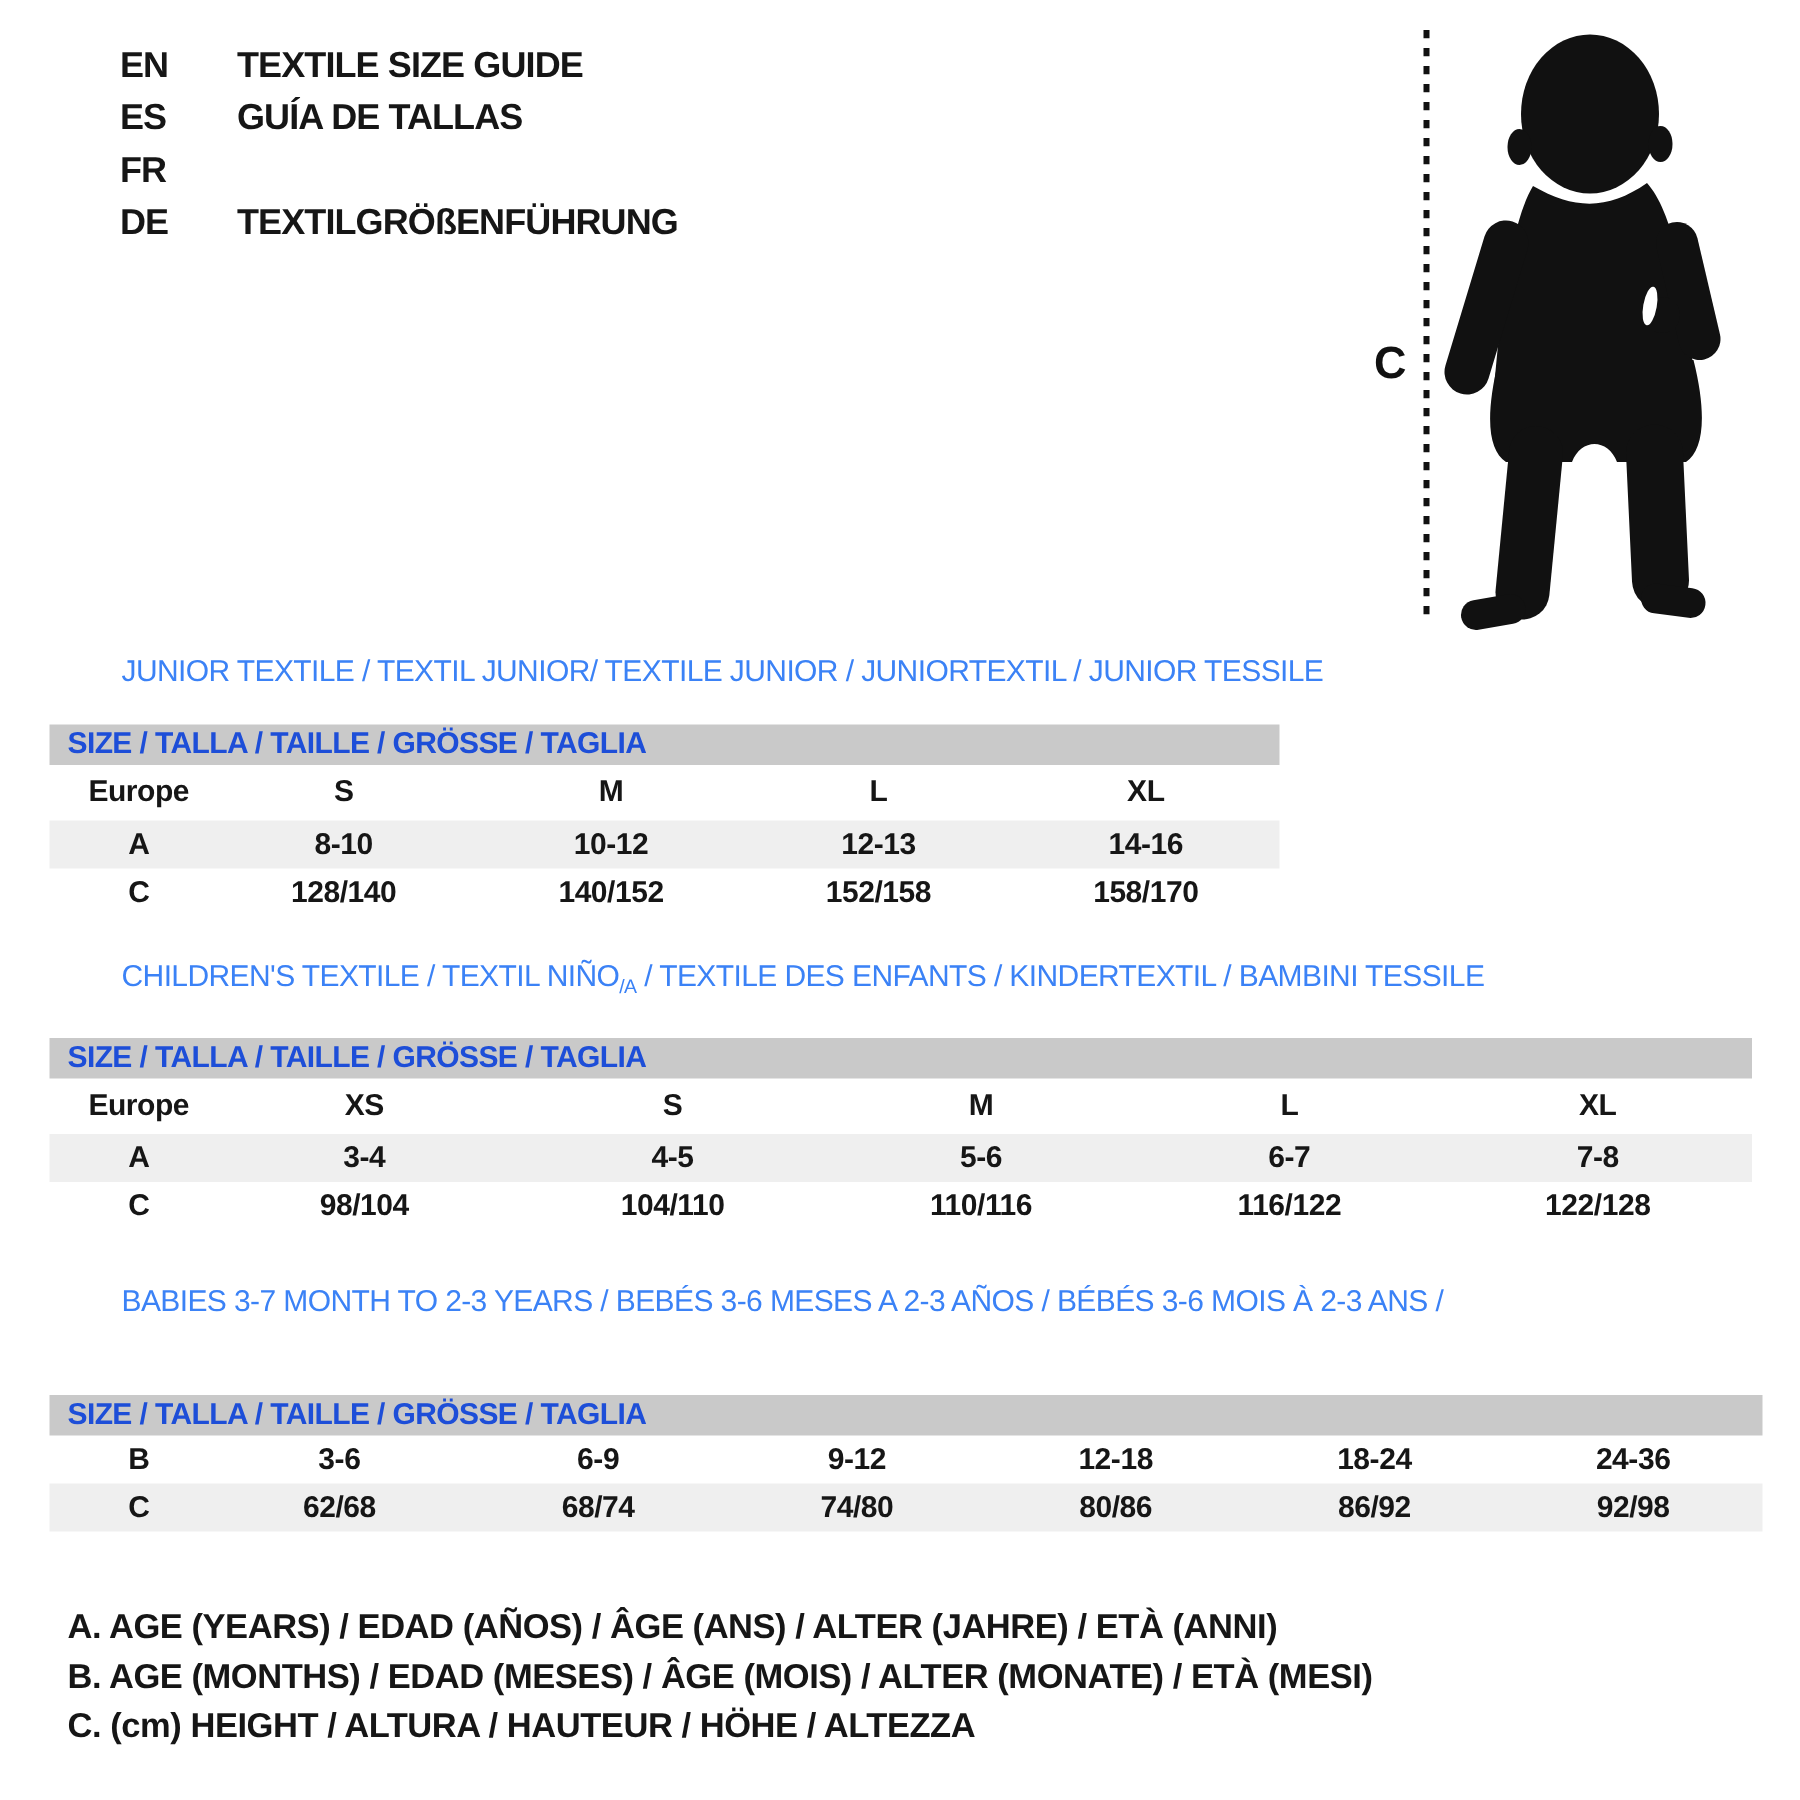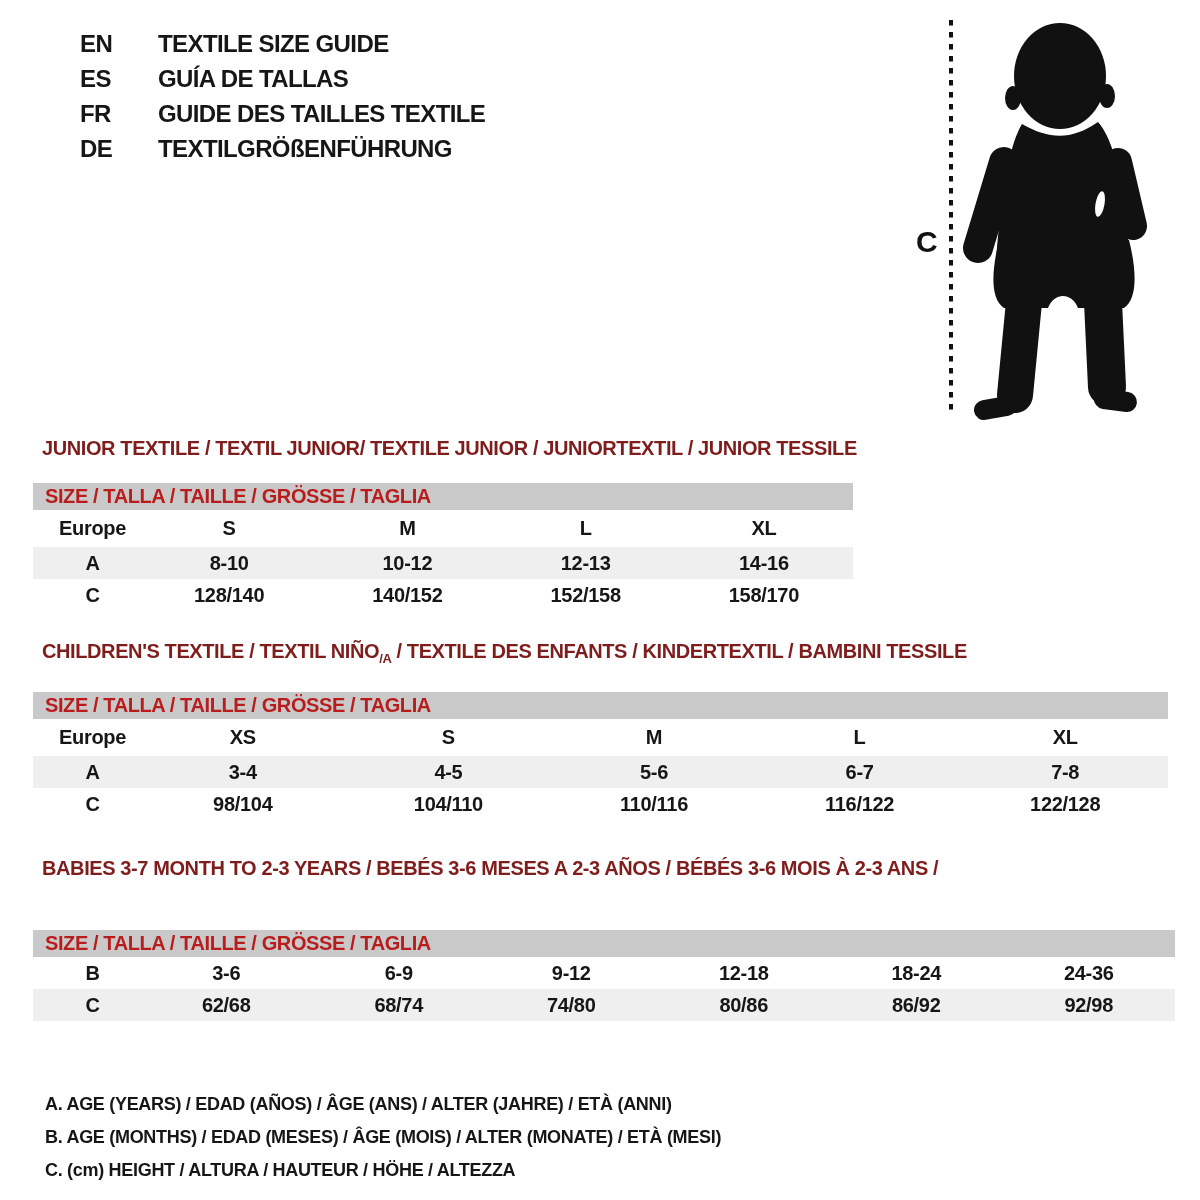--- a/index.html
+++ b/index.html
@@ -9,55 +9,54 @@
     color:#161616;overflow:hidden;
   }
   
   .lang-block{position:absolute;left:40px;top:26px;margin-left:40px;}
   .lang-row{display:flex;height:35px;align-items:center;
     font-size:24px;font-weight:700;letter-spacing:-0.6px;white-space:nowrap;}
   .lang-code{width:78px;flex:0 0 78px;}
   
   .figure-wrap{position:absolute;left:900px;top:12px;width:250px;height:410px;}
   
-  .sec-title{position:absolute;font-size:20px;font-weight:700;
-    letter-spacing:-0.4px;white-space:nowrap;color:#7f1d1d;}
+  .sec-title{position:absolute;font-size:20px;font-weight:400;
+    letter-spacing:-0.4px;white-space:nowrap;color:#3b82f6;margin-left:39px;}
   .sub-small{font-size:13px;vertical-align:sub;}
   .babies-title{line-height:32px;}
   
   .stable{position:absolute;}
   .thead{height:27px;background:#c9c9c9;display:flex;align-items:center;
-    padding-left:12px;font-size:20px;font-weight:700;color:#b91c1c;
+    padding-left:12px;font-size:20px;font-weight:700;color:#1d4ed8;
     letter-spacing:-0.4px;}
   .trow{display:flex;align-items:center;height:32px;font-size:20px;
     font-weight:700;letter-spacing:-0.3px;}
   .trow.europe{height:37px;}
   .trow.shaded{background:#efefef;}
   .cell{box-sizing:border-box;}
   .cell.label{width:107px;flex:0 0 107px;padding-left:12px;text-align:center;}
   .cell.val{flex:1;text-align:center;}
   
-  .footnotes{position:absolute;left:45px;top:1068px;font-size:18px;
-    font-weight:700;letter-spacing:-0.3px;line-height:33px;white-space:nowrap;margin-top:20px;}
+  .footnotes{position:absolute;left:45px;top:1068px;font-size:23px;
+    font-weight:700;letter-spacing:-0.3px;line-height:33px;white-space:nowrap;}
 </style>
 </head>
 <body>
 
 <div class="lang-block">
   <div class="lang-row">
     <span class="lang-code">EN</span>
     <span>TEXTILE SIZE GUIDE</span>
   </div>
   <div class="lang-row">
     <span class="lang-code">ES</span>
     <span>GUÍA DE TALLAS</span>
   </div>
   <div class="lang-row">
     <span class="lang-code">FR</span>
-    <span>GUIDE DES TAILLES TEXTILE</span>
   </div>
   <div class="lang-row">
     <span class="lang-code">DE</span>
     <span>TEXTILGRÖßENFÜHRUNG</span>
   </div>
 </div>
 
 <div class="figure-wrap">
   <svg viewBox="0 0 250 410" width="250" height="410">
     <g fill="#111">

